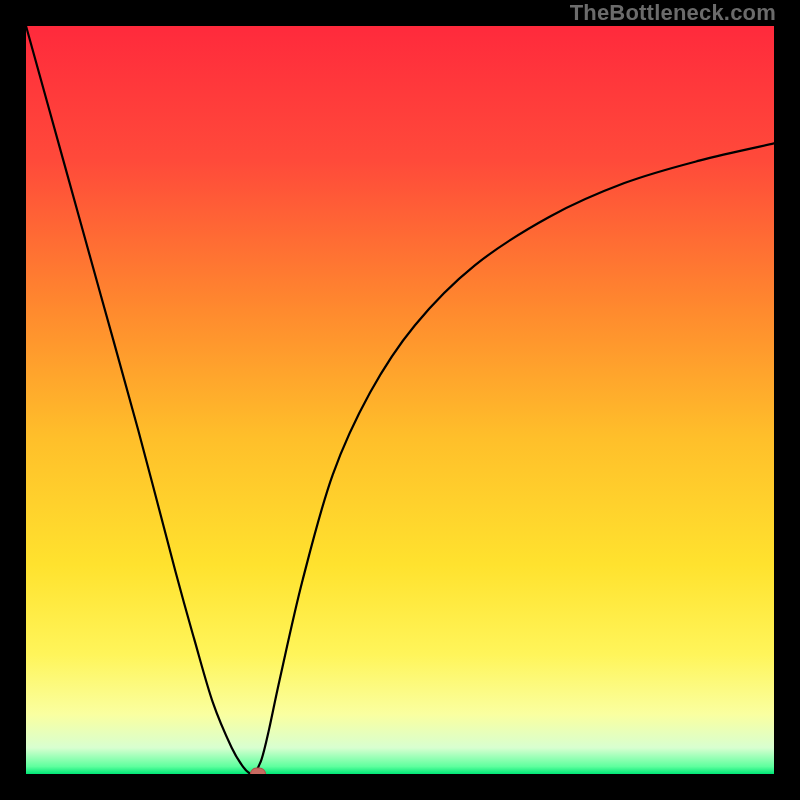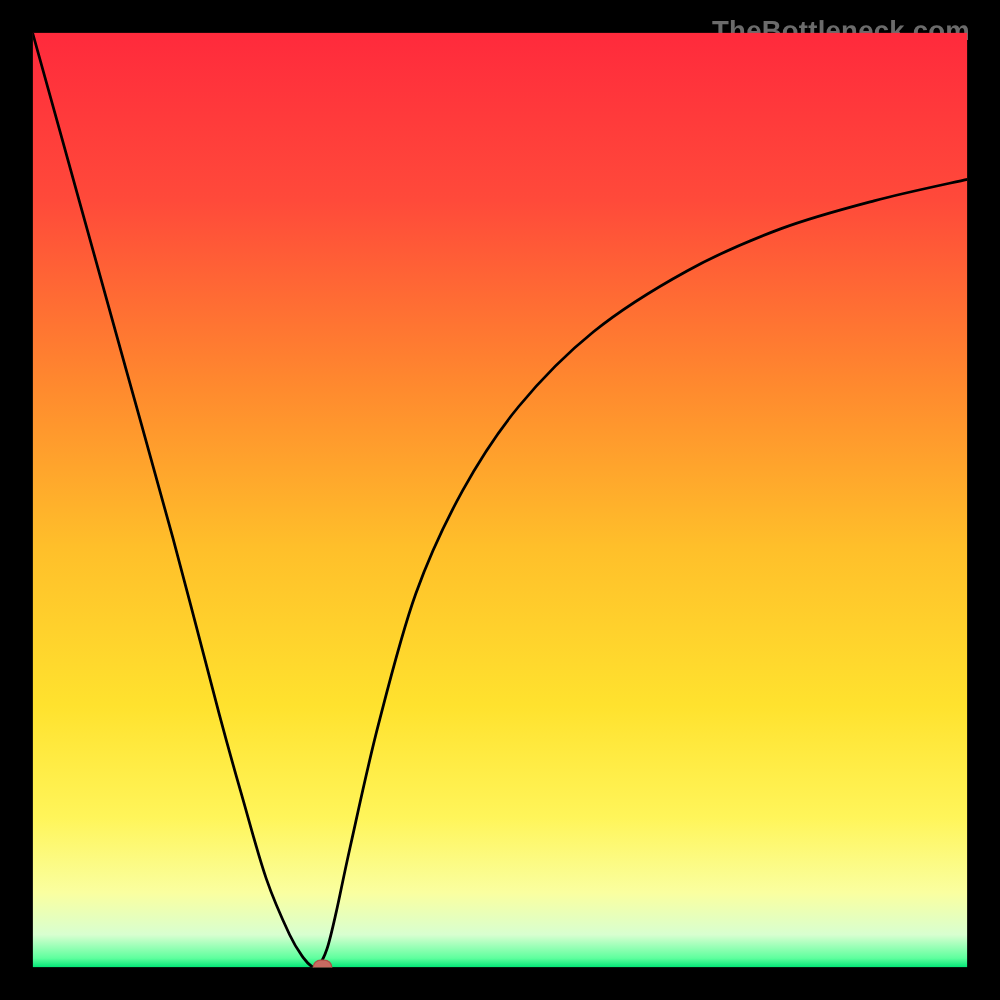--- a/index.html
+++ b/index.html
@@ -14,21 +14,21 @@
   .frame {
     position: absolute;
     left: 0;
     top: 0;
     width: 800px;
     height: 800px;
     background: #000;
   }
   .watermark {
     position: absolute;
-    top: 12px;
+    top: 0;
     right: 24px;
     color: #6b6b6b;
     font-size: 22px;
     font-weight: 600;
     letter-spacing: 0.2px;
     user-select: none;
   }
   .plot {
     position: absolute;
     left: 26px;

